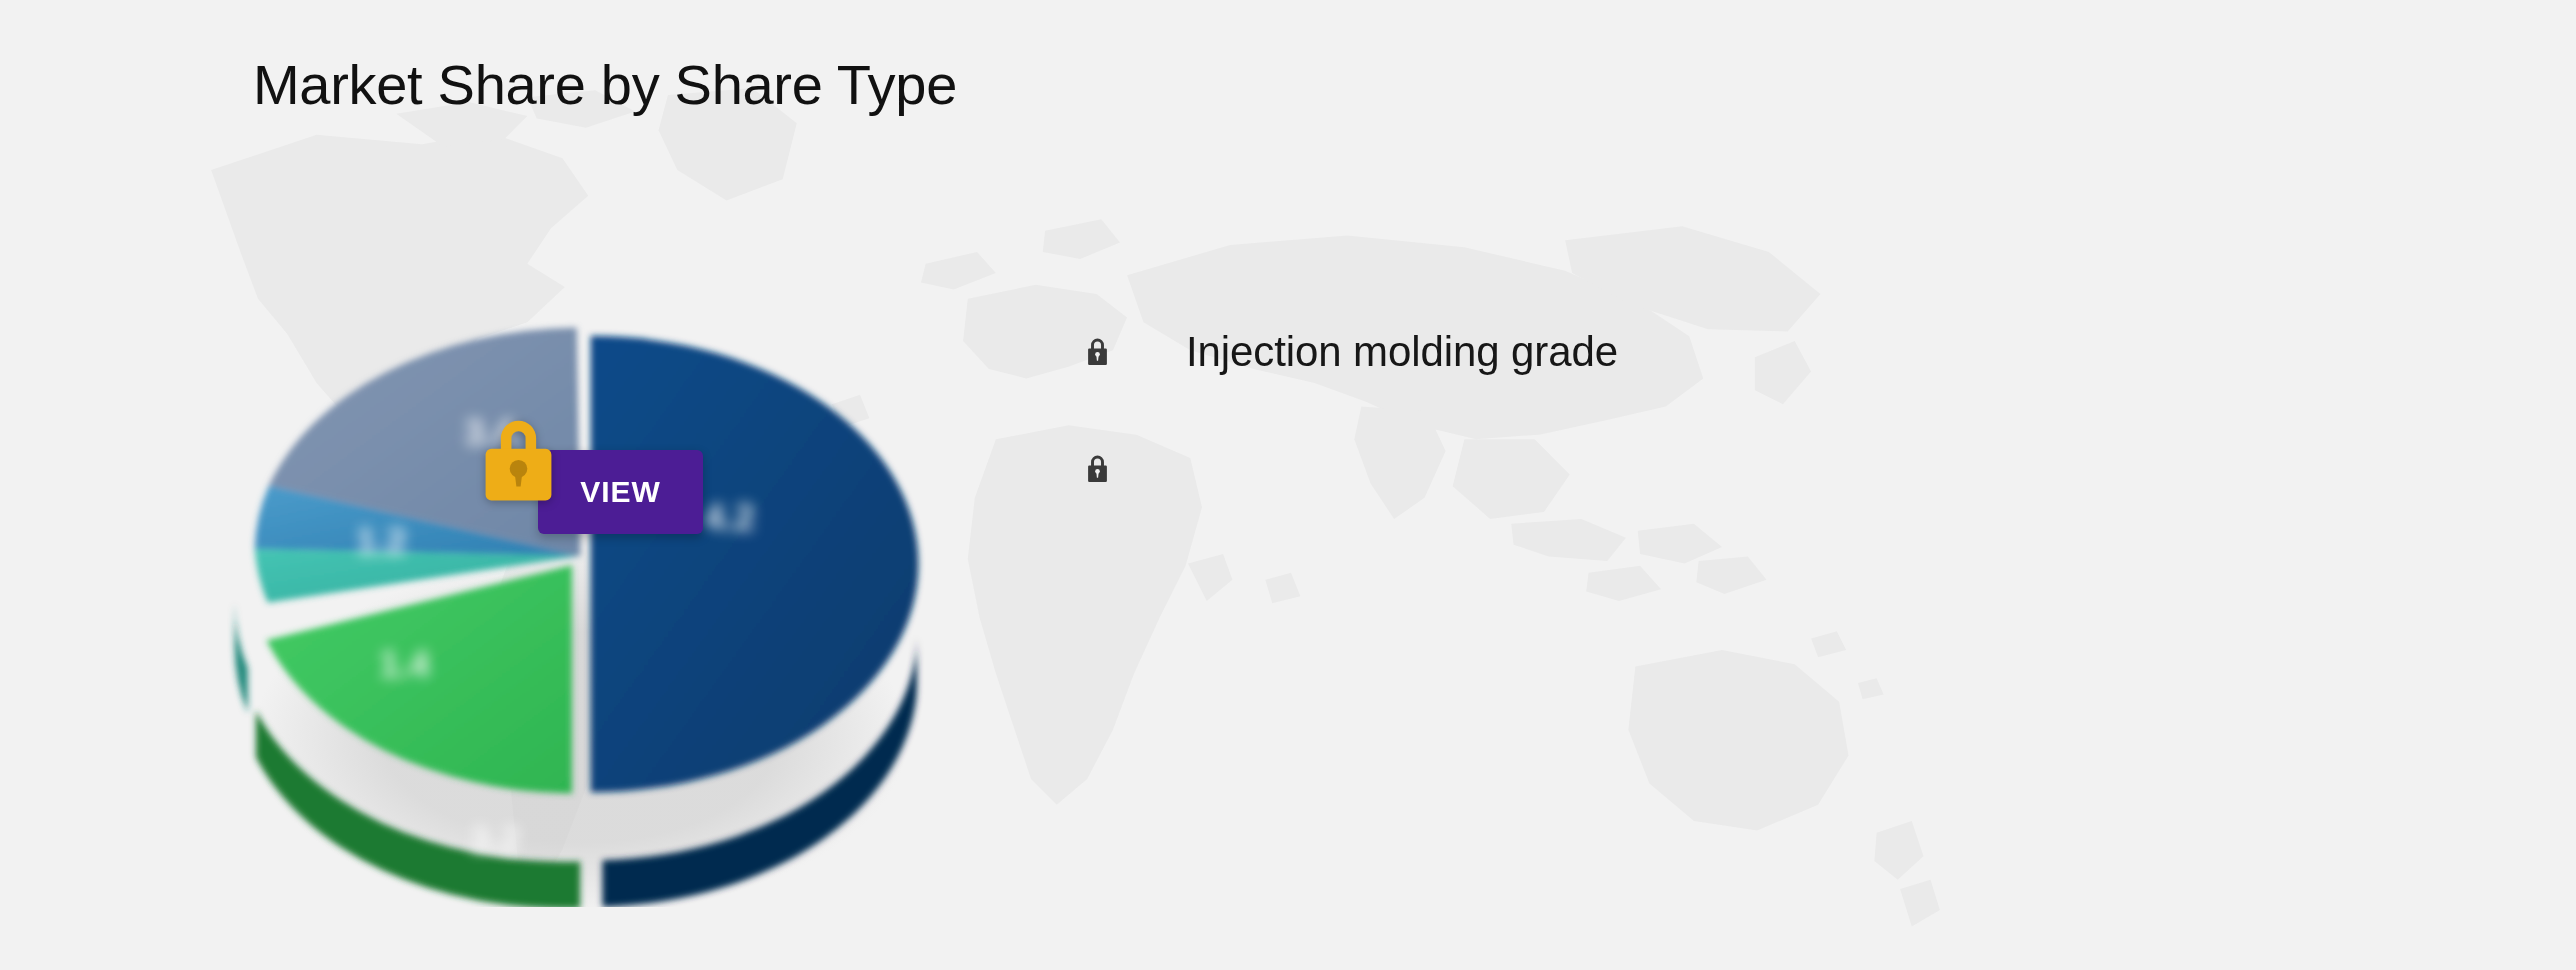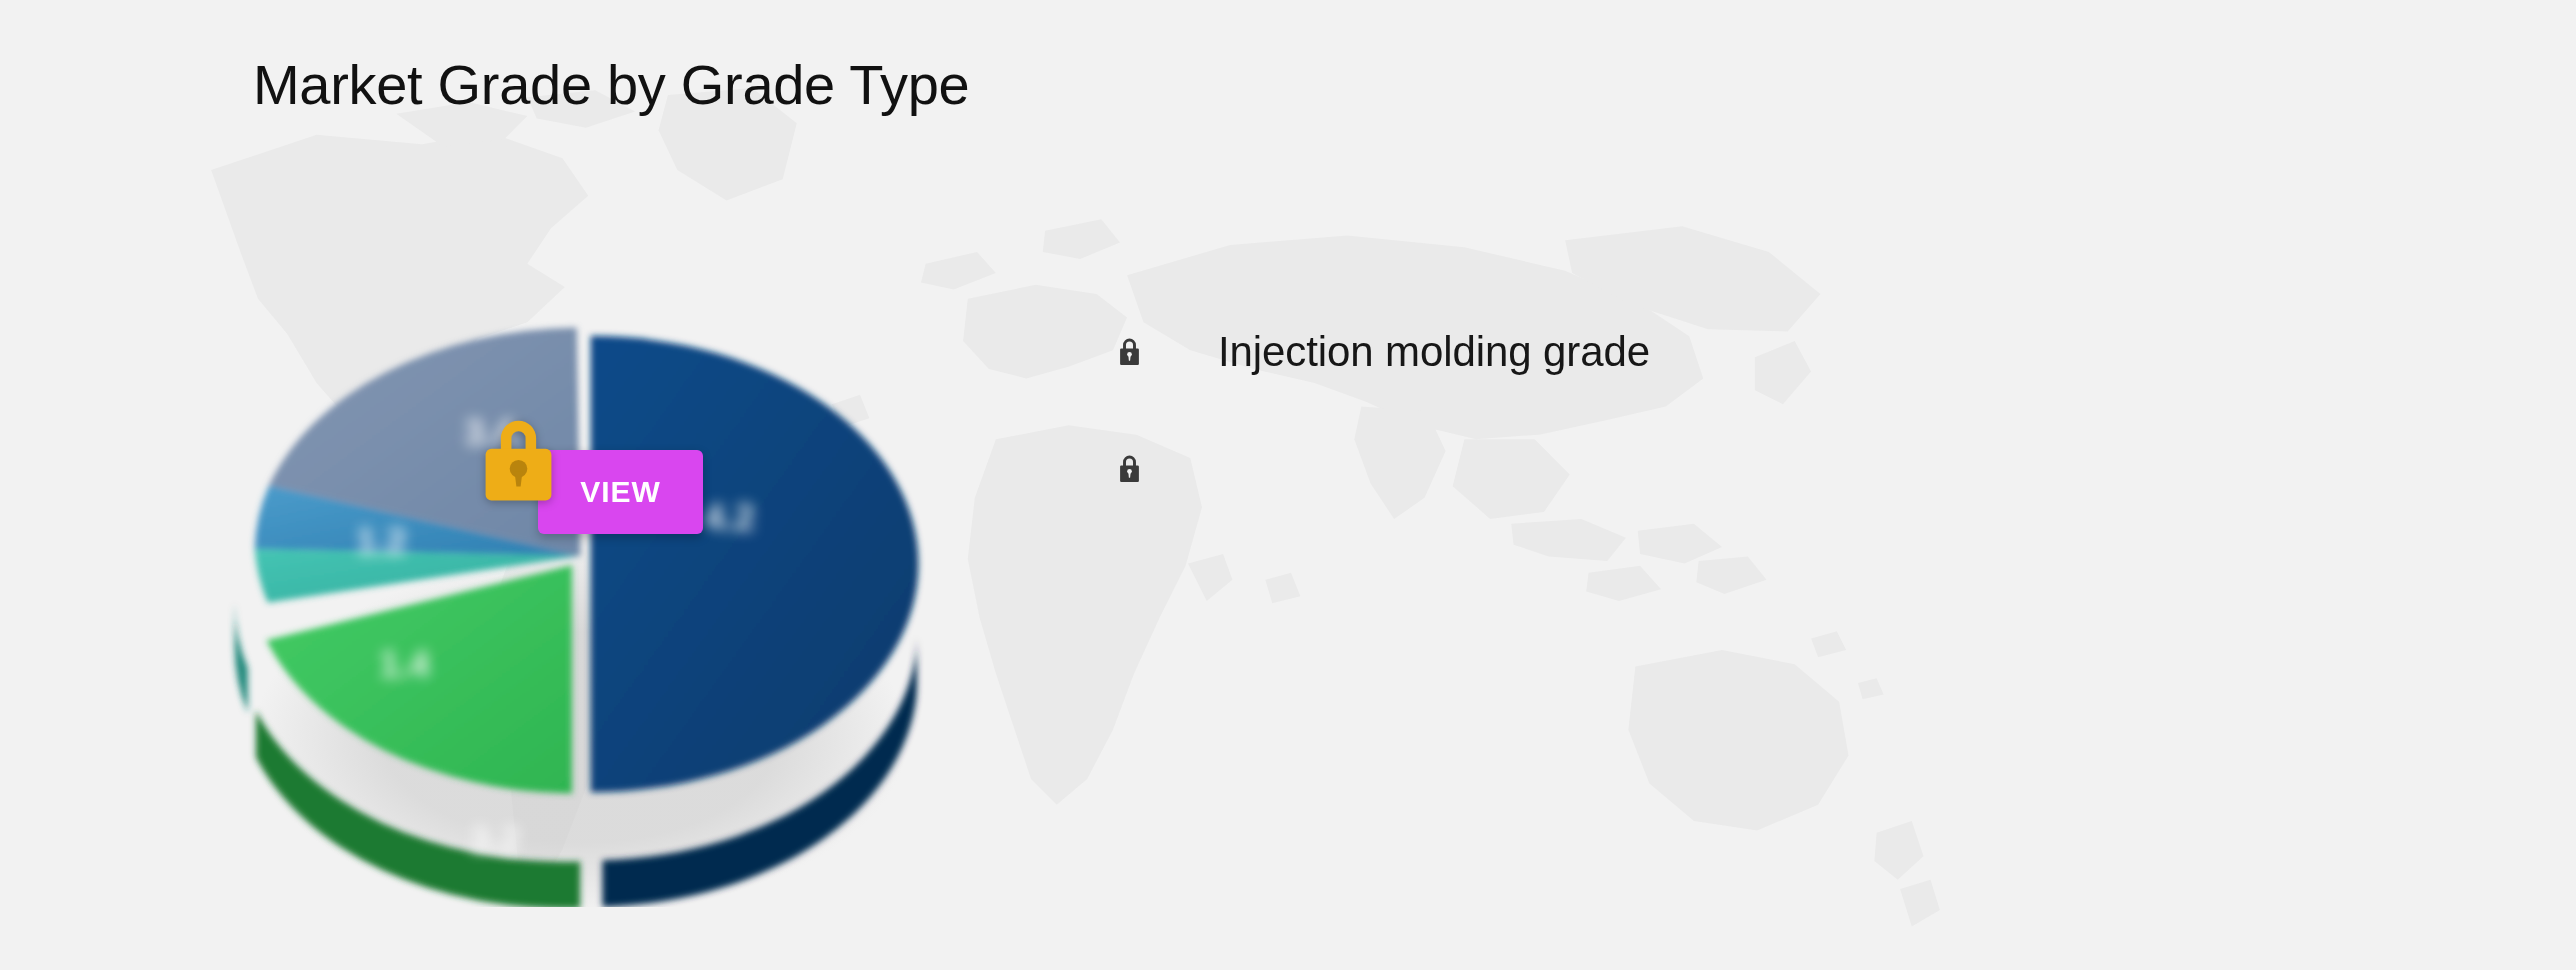--- a/index.html
+++ b/index.html
@@ -72,21 +72,21 @@
     top: 410px;
     width: 246px;
     height: 152px;
   }
   #view-button {
     position: absolute;
     left: 63px;
     top: 40px;
     width: 165px;
     height: 84px;
-    background: #d946ef;
+    background: #4c1d95;
     border-radius: 5.9px;
     box-shadow: 0 3.5px 9.4px rgba(0,0,0,0.22);
     display: flex;
     align-items: center;
     justify-content: center;
     cursor: pointer;
   }
   #view-button-label {
     color: #ffffff;
     font-size: 30px;
@@ -100,21 +100,21 @@
     top: 0px;
     width: 87px;
     height: 93px;
     filter: drop-shadow(0 2.9px 4.1px rgba(0,0,0,0.28));
   }
   #lock-badge svg { width: 100%; height: 100%; display: block; }
 
   
   #legend {
     position: absolute;
-    left: 1116px;
+    left: 1084px;
     top: 293px;
     width: 937px;
   }
   .legend-row {
     display: flex;
     align-items: center;
     height: 117px;
   }
   .legend-lock {
     width: 27px;
@@ -182,21 +182,21 @@
       <path d="M1472,684 L1498,676 L1506,702 L1482,716 Z"></path>
 
       <path d="M1396,470 L1418,464 L1426,480 L1402,486 Z"></path>
       <path d="M1436,508 L1452,504 L1458,518 L1440,522 Z"></path>
       <path d="M560,270 L584,262 L592,282 L568,290 Z"></path>
       <path d="M930,420 L952,414 L960,434 L936,440 Z"></path>
     </g>
   </svg>
 </div>
 
-<div id="page-title">Market Grade by Grade Type</div>
+<div id="page-title">Market Share by Share Type</div>
 
 <div id="pie-wrap">
   <svg id="pie-svg" viewBox="0 0 1420 1220" aria-hidden="true">
     <defs>
       <filter id="pieblur" x="-12%" y="-12%" width="124%" height="124%">
         <feGaussianBlur stdDeviation="5"></feGaussianBlur>
       </filter>
       <filter id="softblur" x="-60%" y="-60%" width="220%" height="220%">
         <feGaussianBlur stdDeviation="11"></feGaussianBlur>
       </filter>

